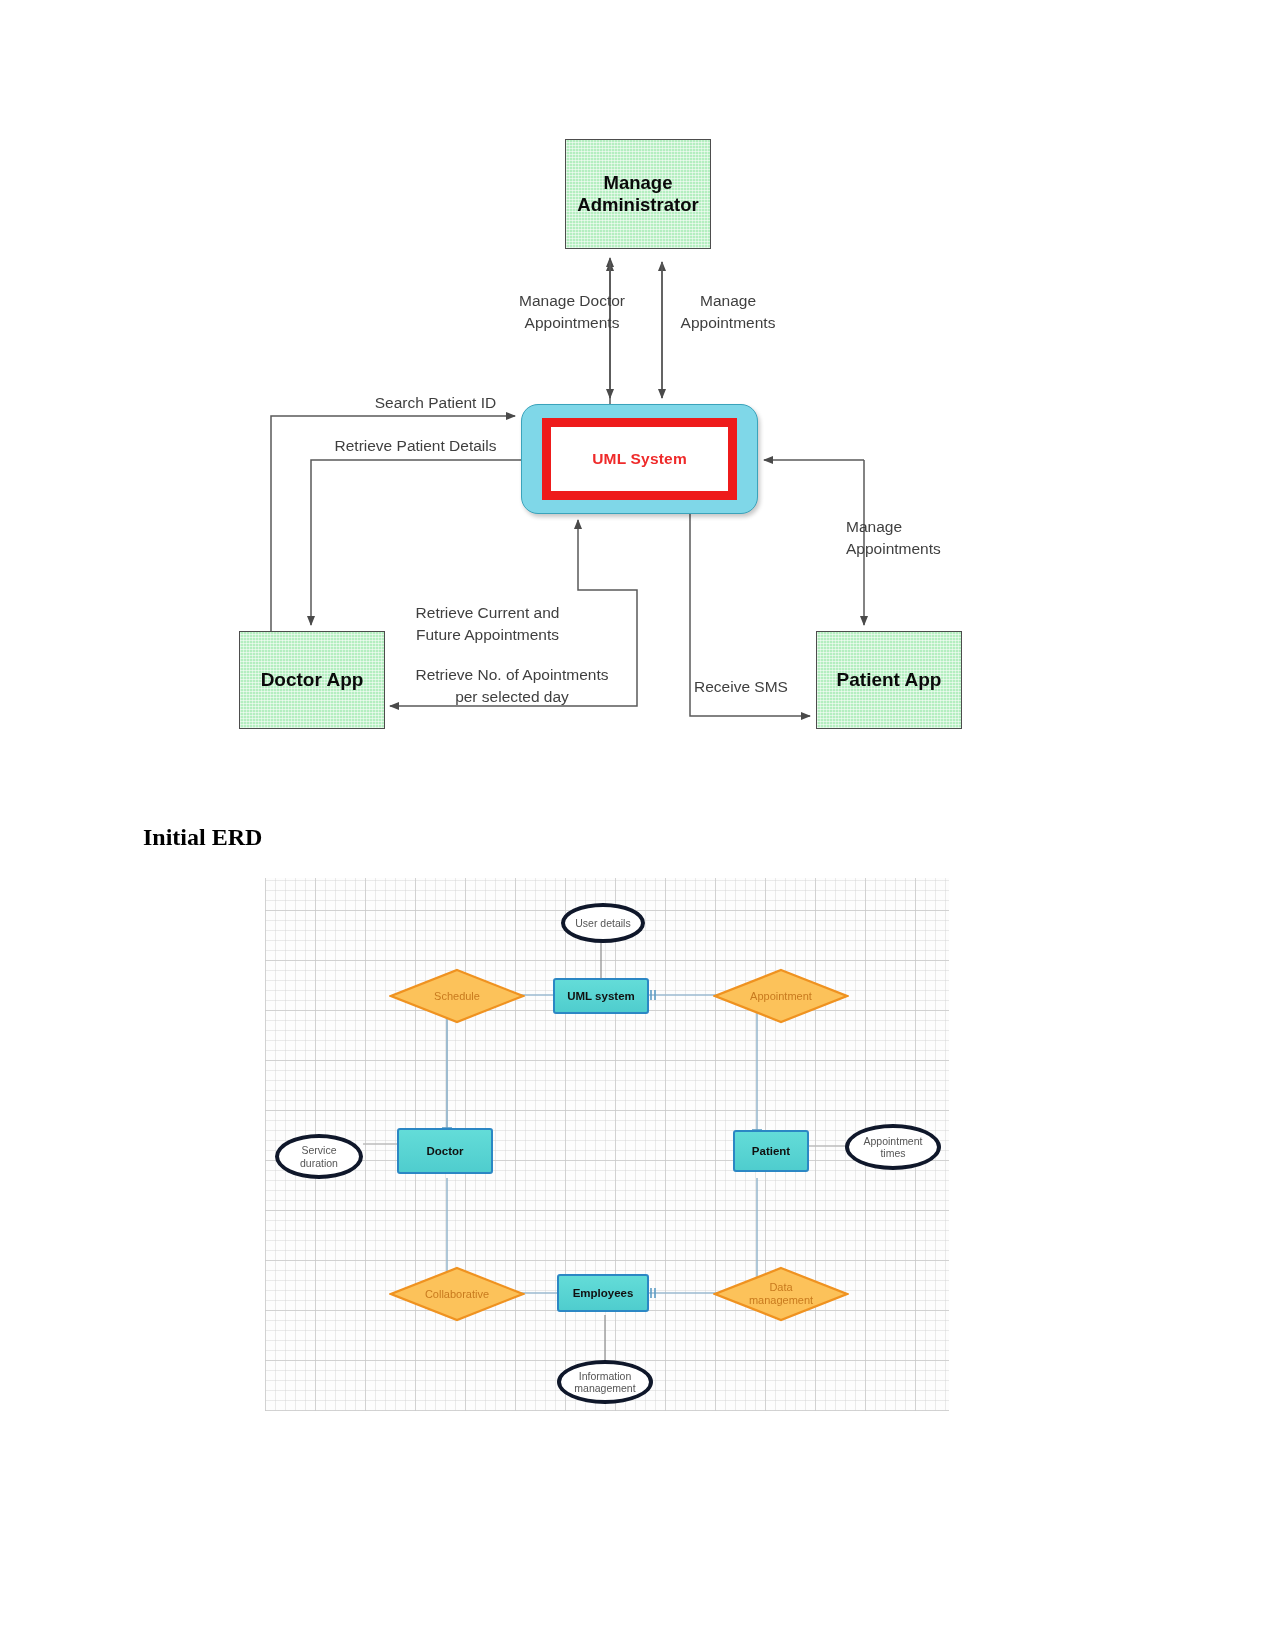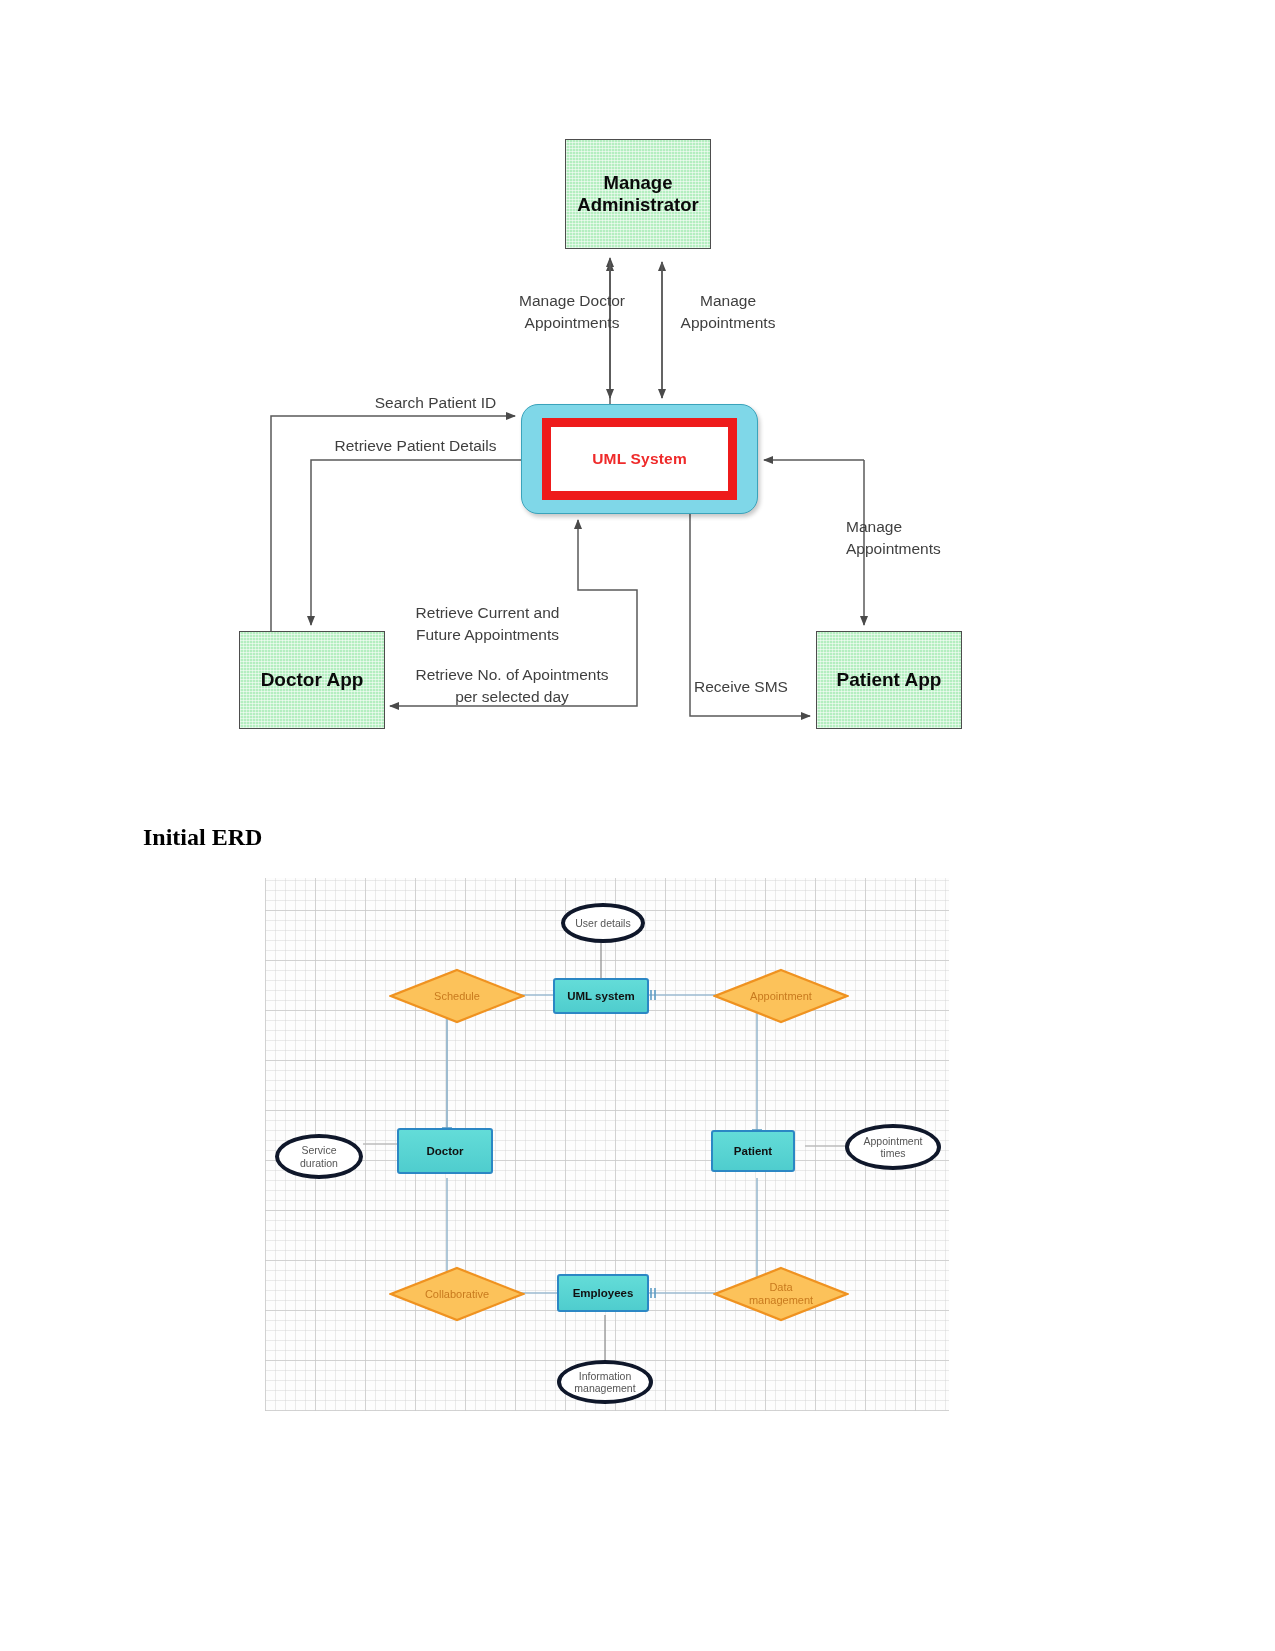--- a/index.html
+++ b/index.html
@@ -280,18 +280,18 @@
           <polygon points="68,2 134,28 68,54 2,28" fill="#fcc25a" stroke="#ef9220" stroke-width="2.2"></polygon>
         </svg>
       <span class="dlabel">Data
 management</span>
     </div>
 
     <div class="erd-entity" style="left:288px; top:100px; width:96px; height:36px;">UML system</div>
 
     <div class="erd-entity" style="left:132px; top:250px; width:96px; height:46px;">Doctor</div>
 
-    <div class="erd-entity" style="left:446px; top:252px; width:84px; height:42px;">Patient</div>
+    <div class="erd-entity" style="left:468px; top:252px; width:76px; height:42px;">Patient</div>
 
     <div class="erd-entity" style="left:292px; top:396px; width:92px; height:38px;">Employees</div>
   </div>
 
 </div>
 
 </body></html>

